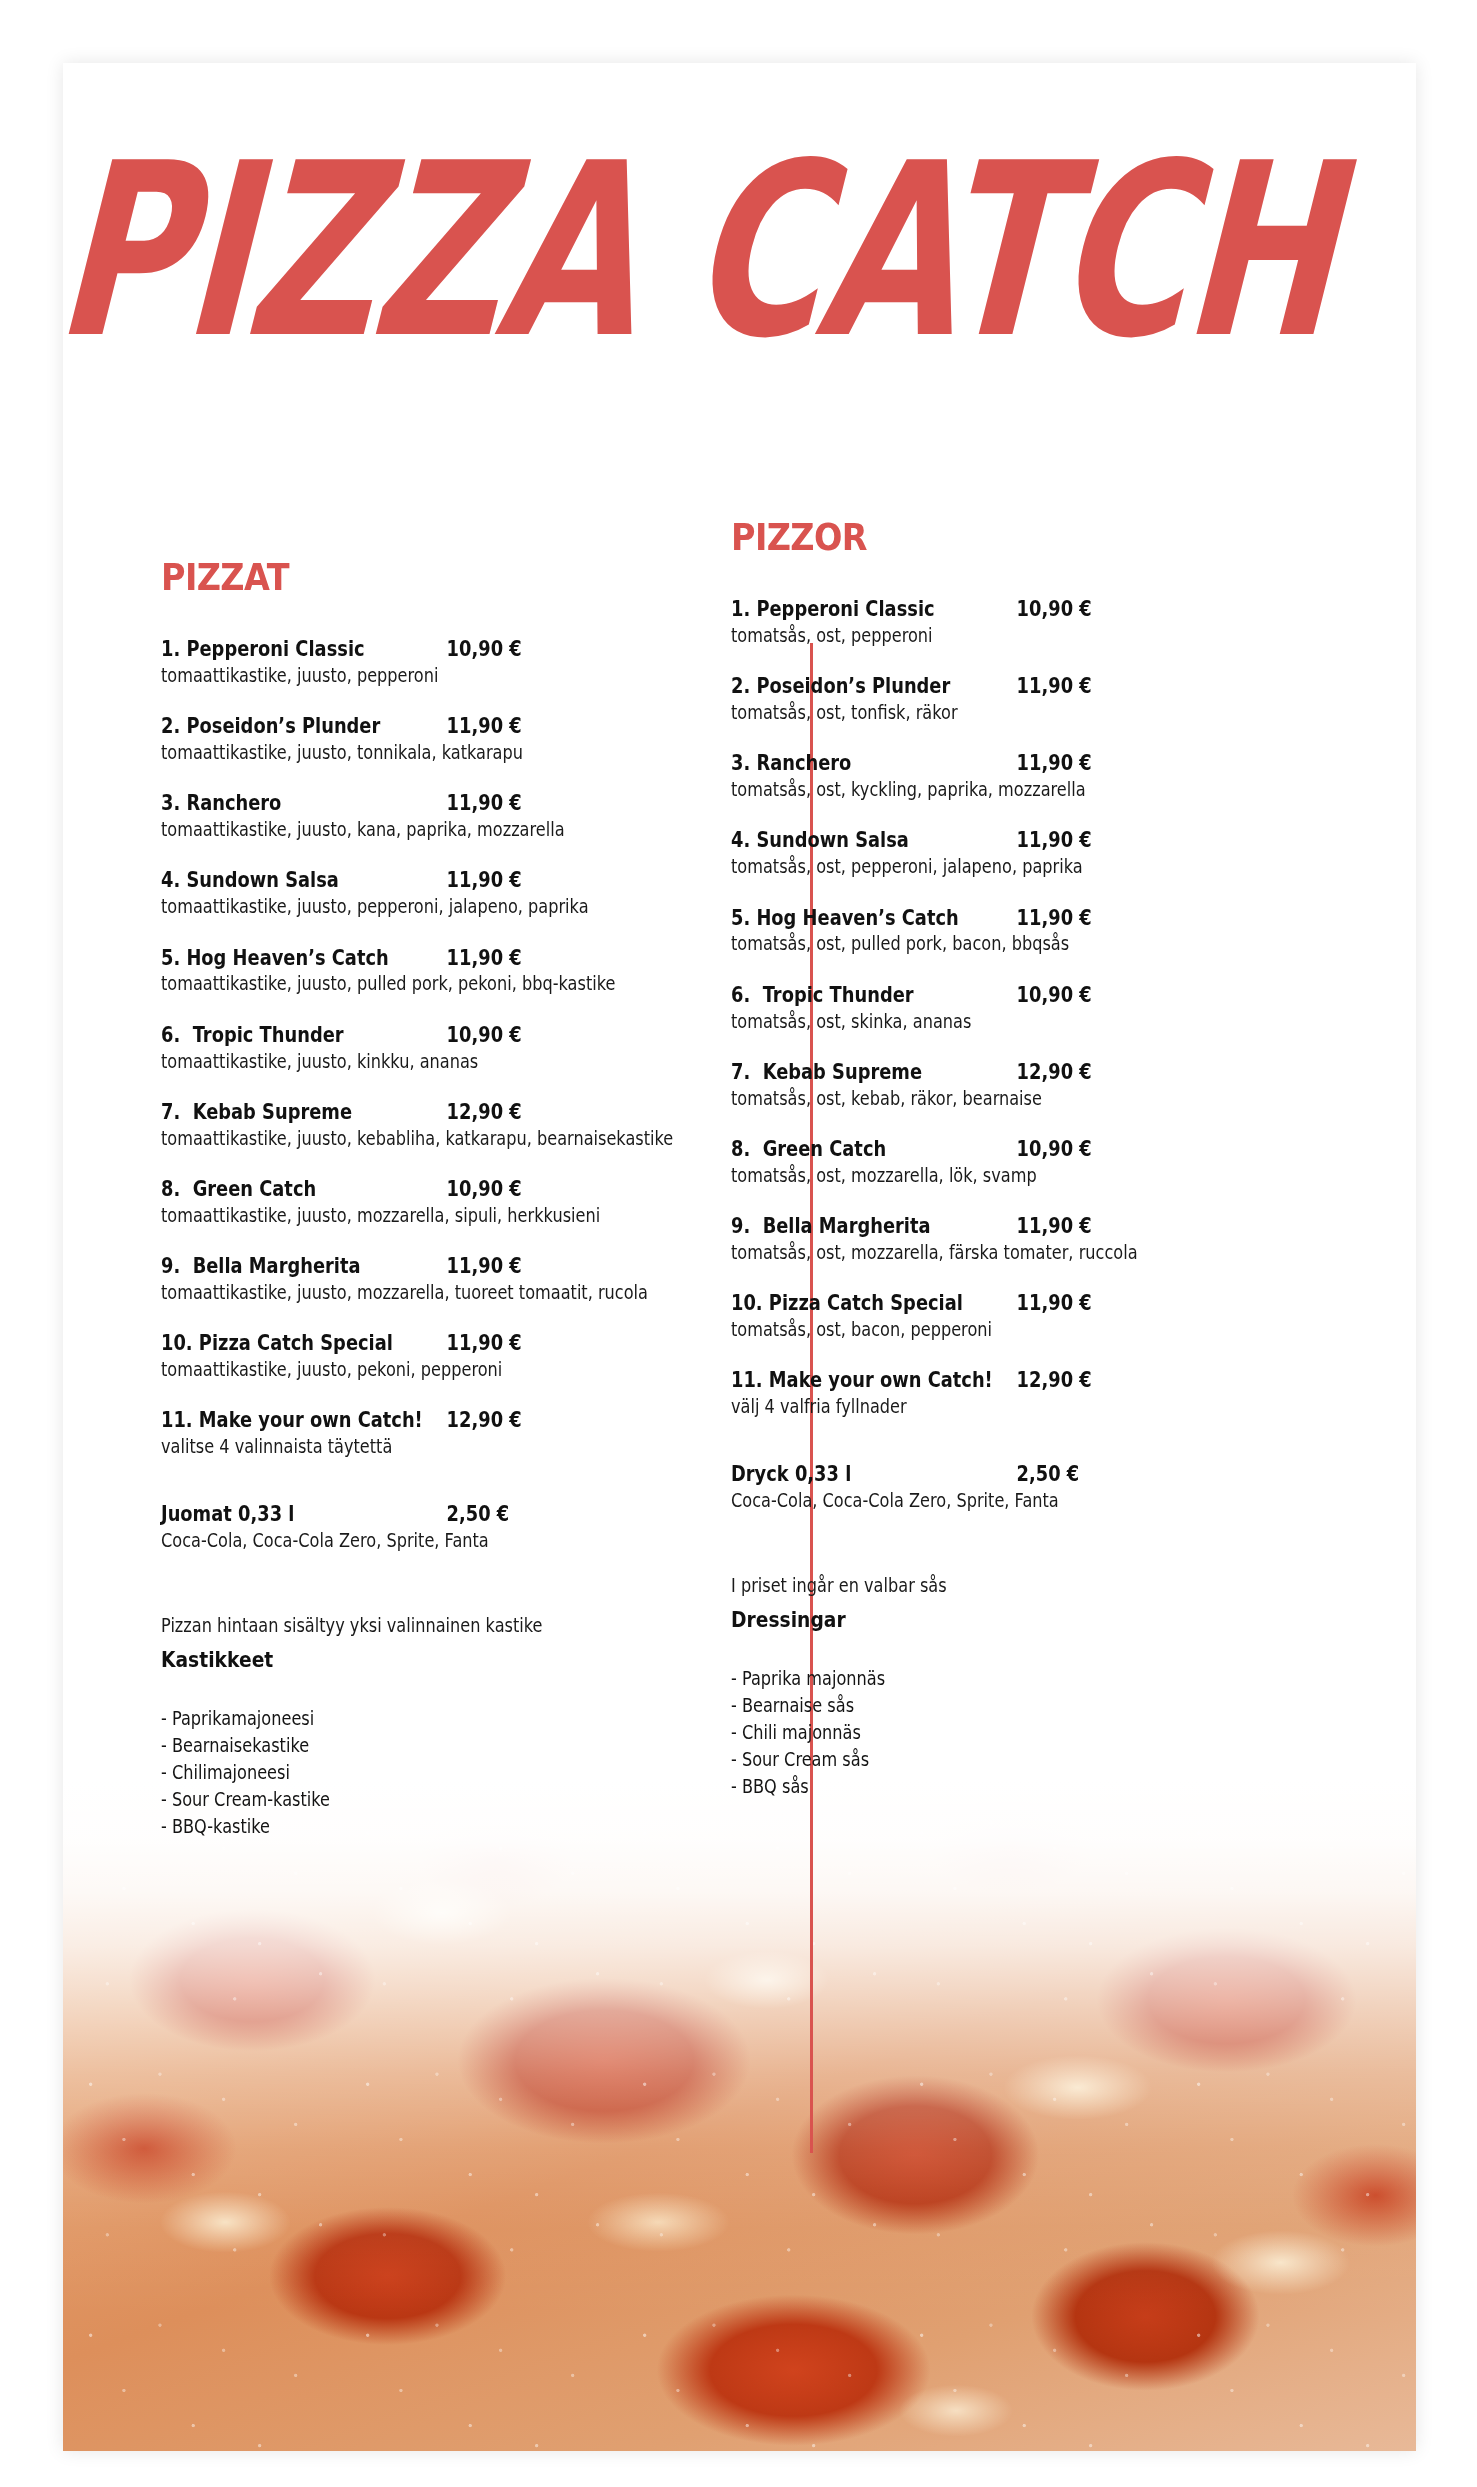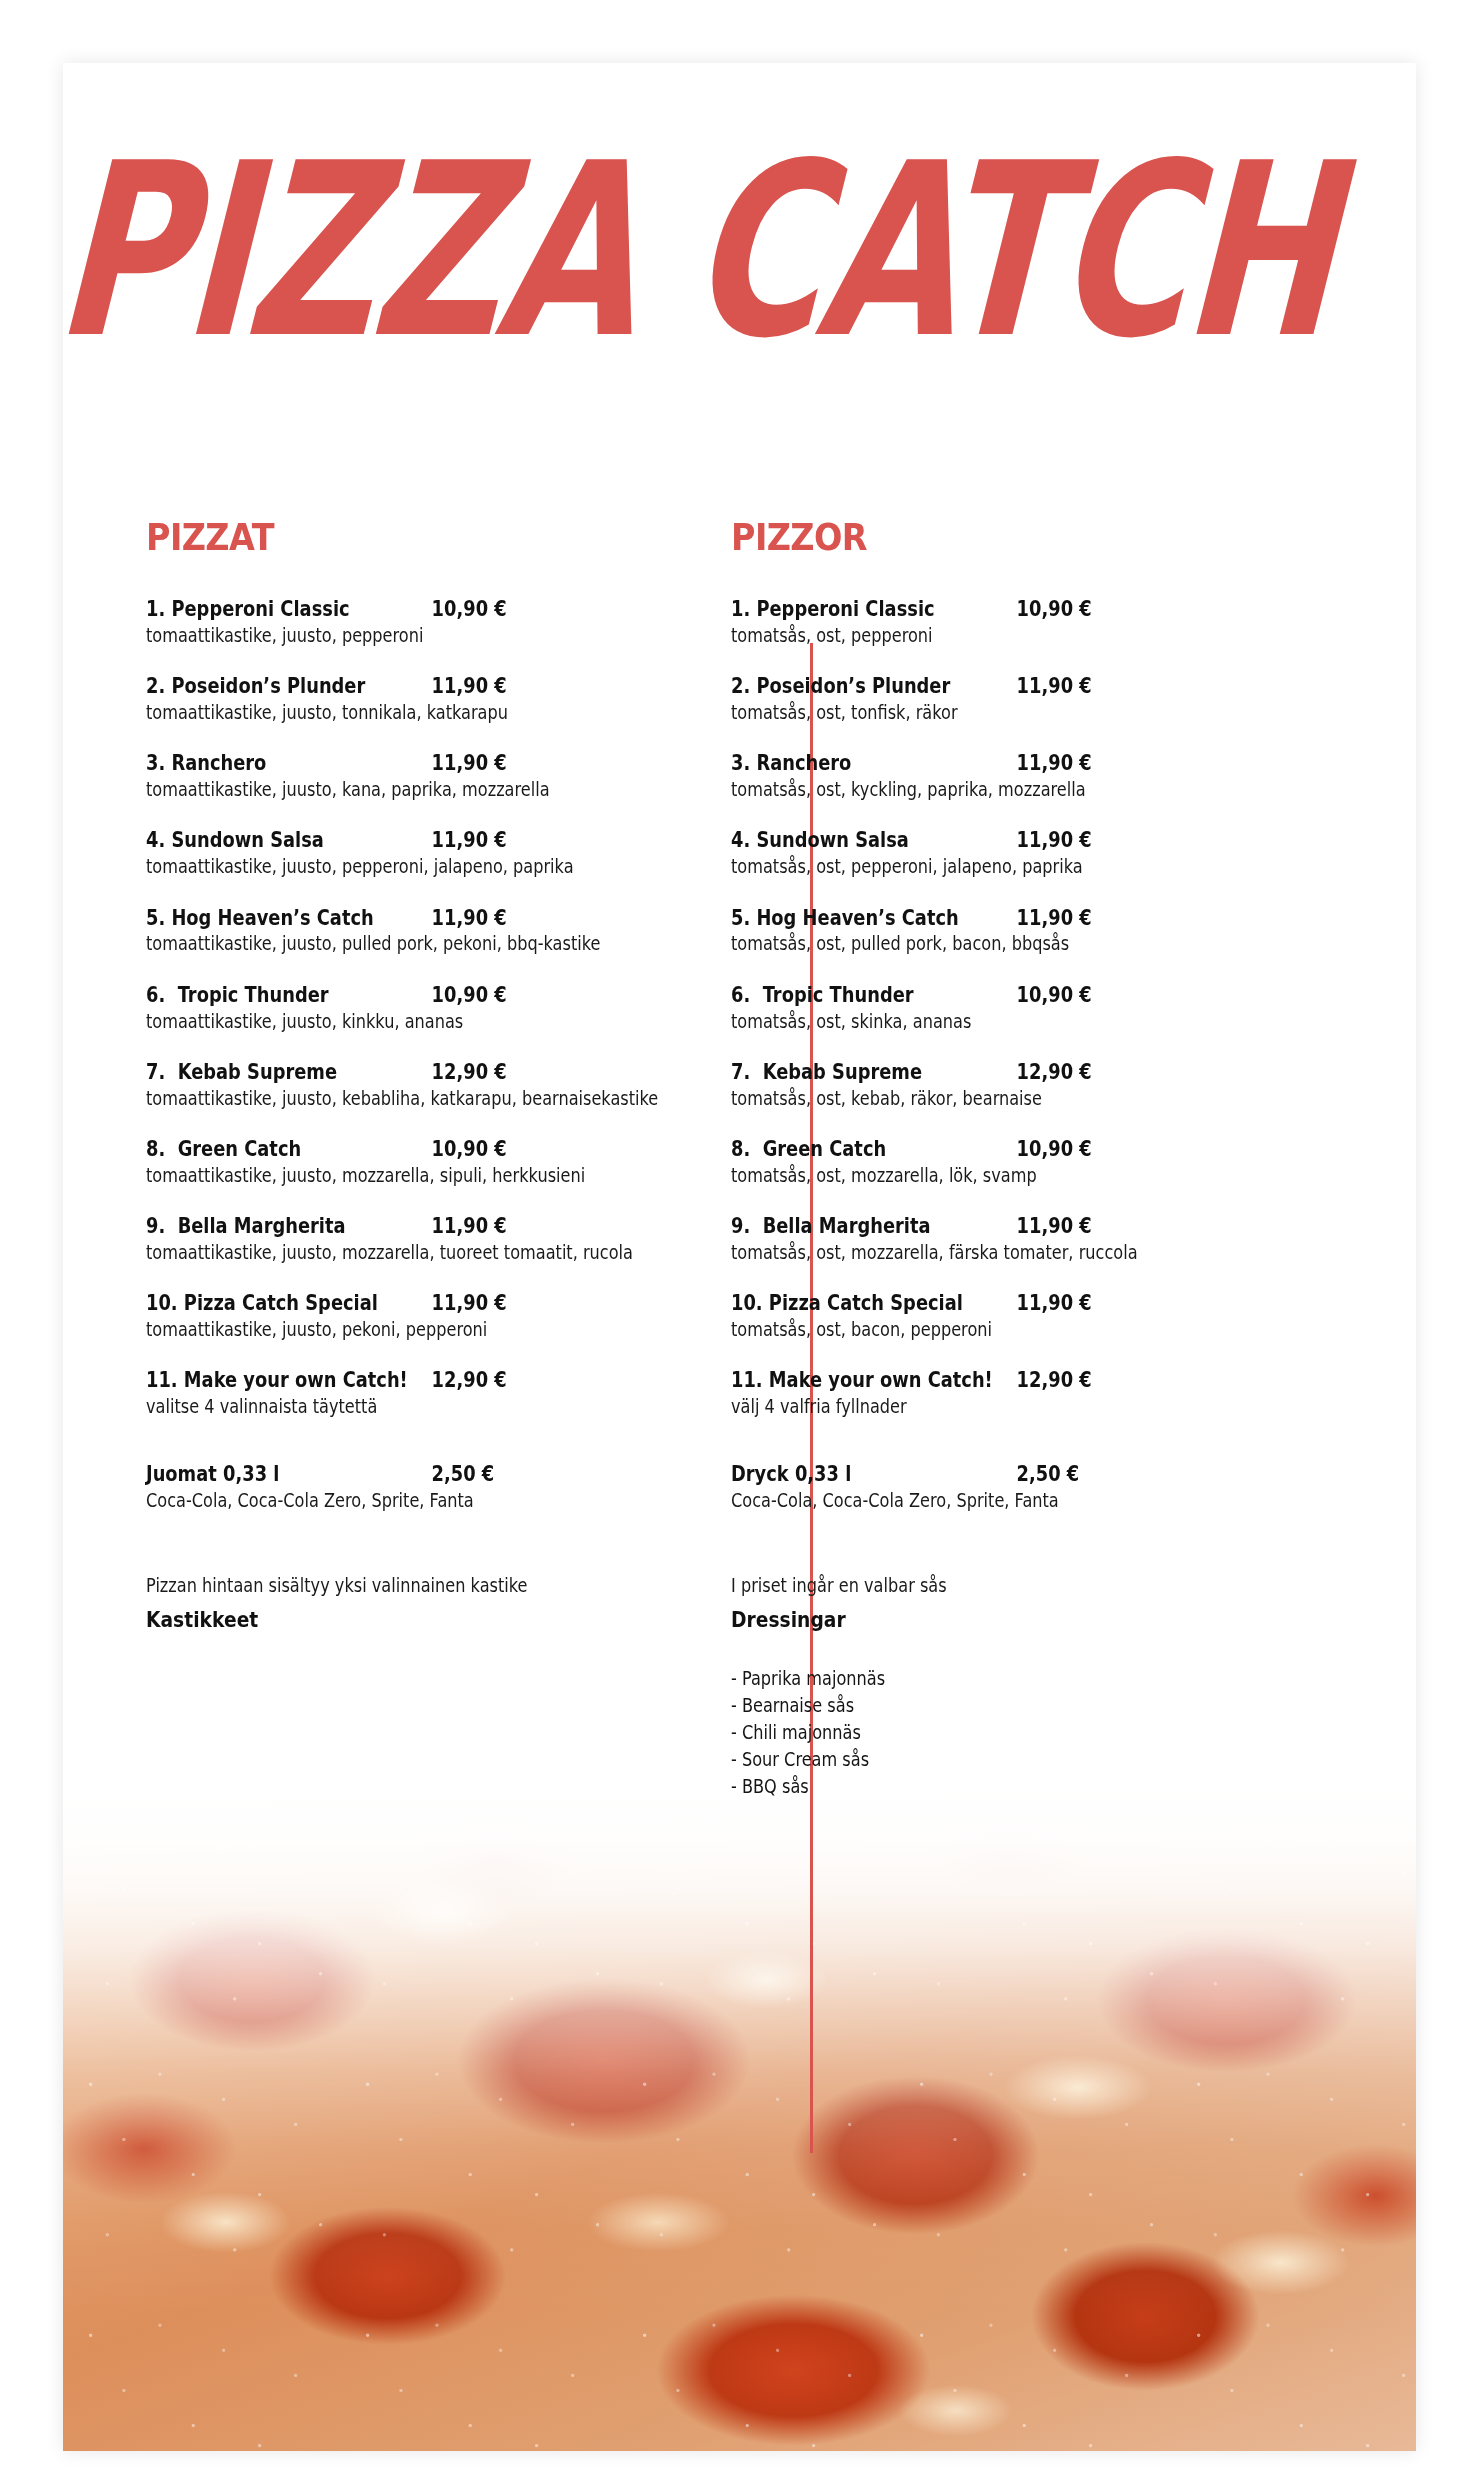--- a/index.html
+++ b/index.html
@@ -124,21 +124,21 @@
     position: absolute;
     left: 0;
     top: 455px;
     width: 1353px;
   }
   .column {
     position: absolute;
     top: 0;
     width: 594px;
   }
-  #column-fi { left: 83px; }
+  #column-fi { left: 98px; margin-top: 40px; }
   #column-sv { left: 668px; }
 
   #divider {
     position: absolute;
     left: 747px;
     top: 125px;
     width: 3.3px;
     height: 1510px;
     background: #d9534f;
   }
@@ -311,20 +311,27 @@
             <div class="item-desc">valitse 4 valinnaista täytettä</div>
           </div>
           <div class="menu-item drinks-item">
             <div class="item-head"><span class="item-name">Juomat 0,33 l</span><span class="item-price">2,50 €</span></div>
             <div class="item-desc">Coca-Cola, Coca-Cola Zero, Sprite, Fanta</div>
           </div>
         </div>
         <div class="sauces">
           <div class="sauces-intro">Pizzan hintaan sisältyy yksi valinnainen kastike</div>
           <div class="sauces-title">Kastikkeet</div>
+          <ul class="sauces-list">
+            <li class="sauce-item">- Paprikamajoneesi</li>
+            <li class="sauce-item">- Bearnaisekastike</li>
+            <li class="sauce-item">- Chilimajoneesi</li>
+            <li class="sauce-item">- Sour Cream-kastike</li>
+            <li class="sauce-item">- BBQ-kastike</li>
+          </ul>
         </div>
       </div>
     <div class="column" id="column-sv">
         <div class="section-heading">PIZZOR</div>
         <div class="menu-list">
           <div class="menu-item">
             <div class="item-head"><span class="item-name">1. Pepperoni Classic</span><span class="item-price">10,90 €</span></div>
             <div class="item-desc">tomatsås, ost, pepperoni</div>
           </div>
           <div class="menu-item">

